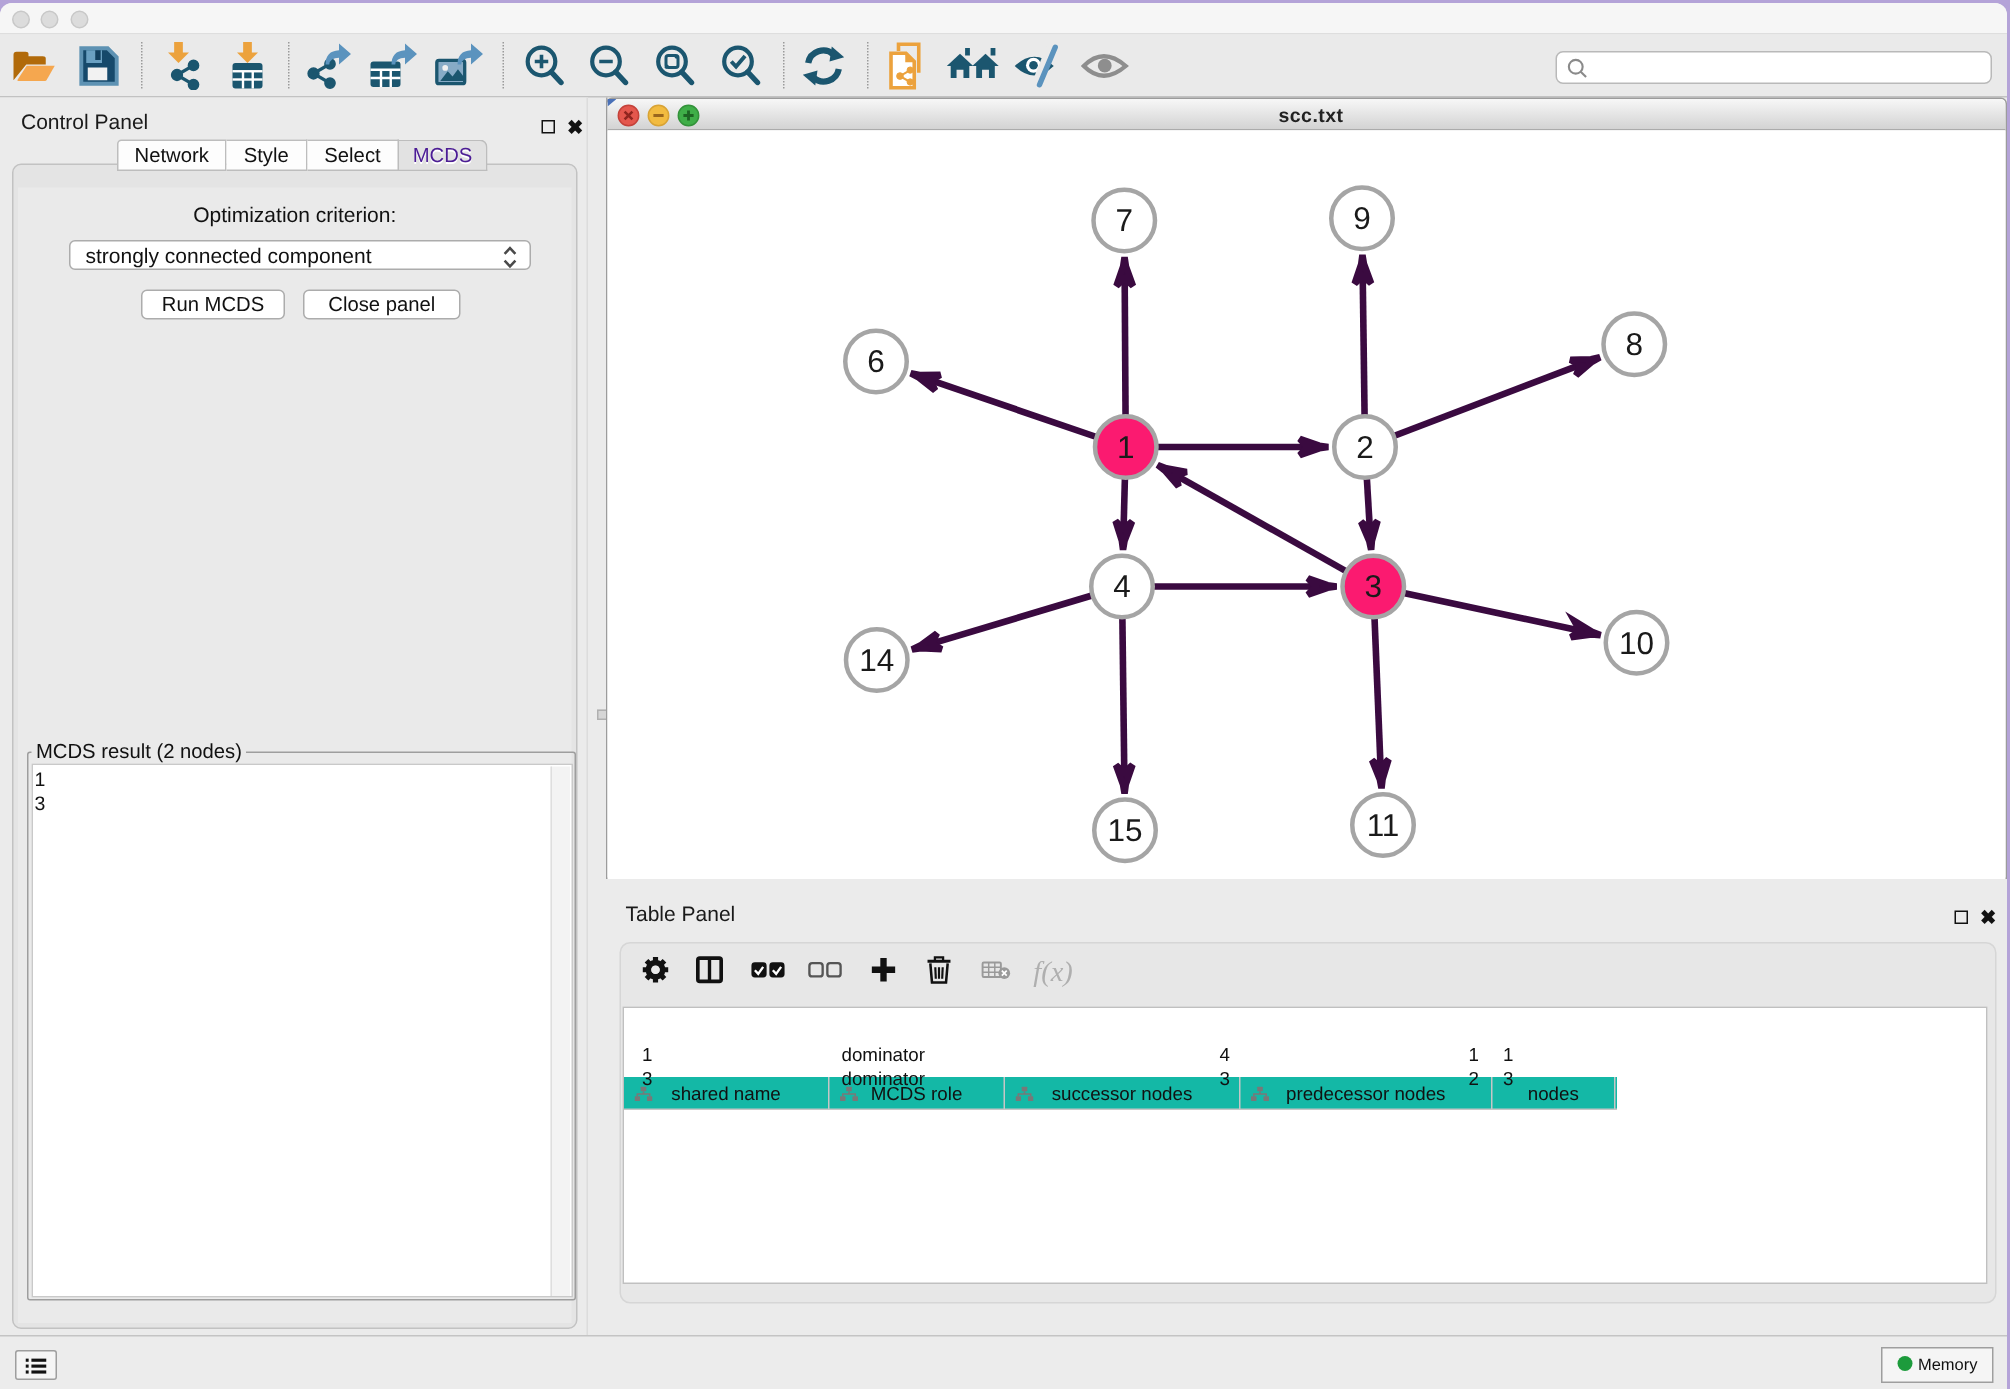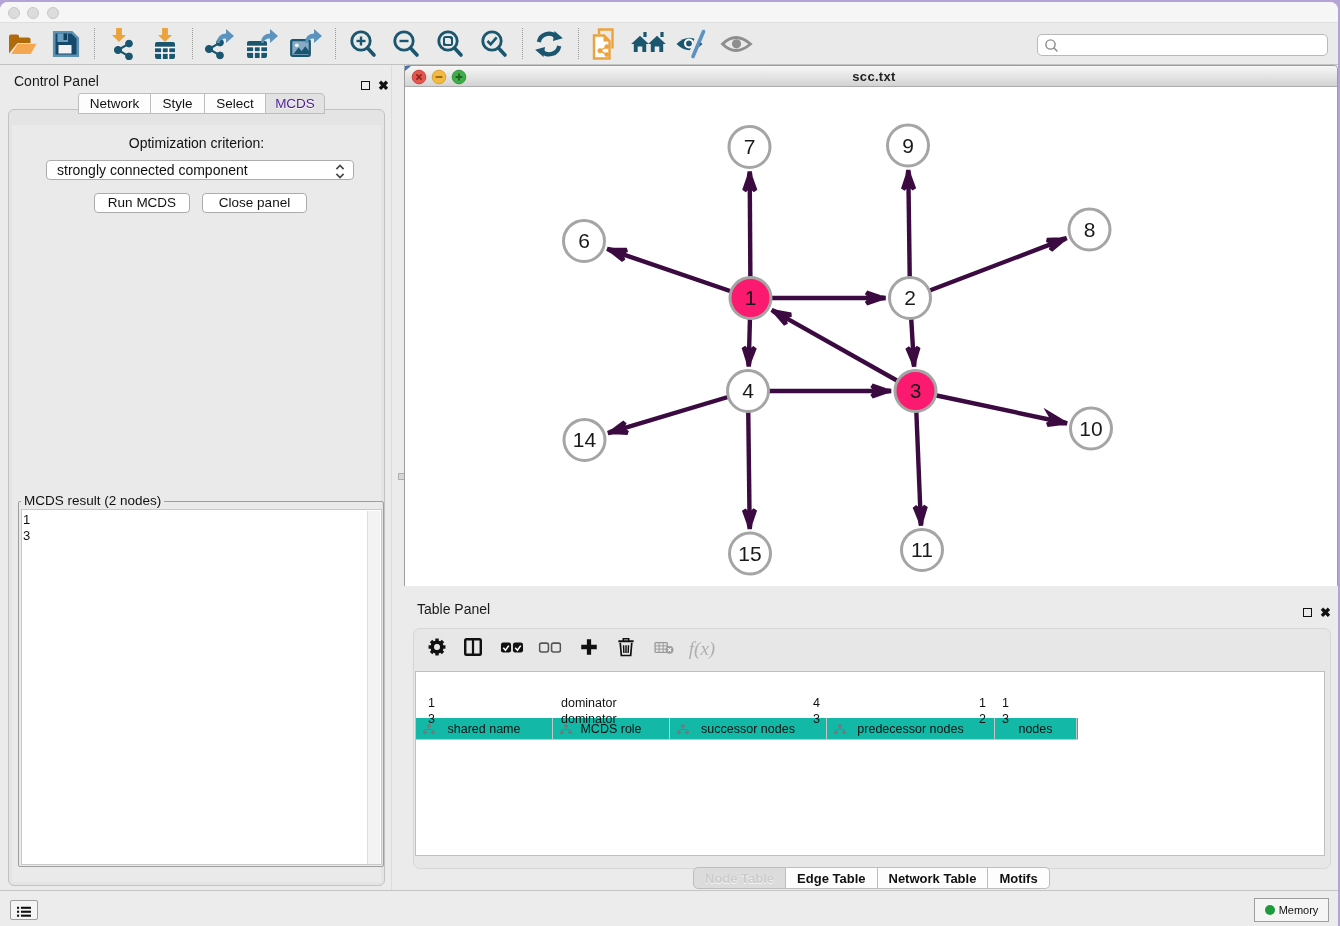--- a/index.html
+++ b/index.html
@@ -456,26 +456,20 @@
     <div class="trow" style="left:12px;top:40px">3</div>
     <div class="trow" style="left:145px;top:24px">dominator</div>
     <div class="trow" style="left:145px;top:40px">dominator</div>
     <div class="trow" style="left:384px;top:24px;width:20px;text-align:right">4</div>
     <div class="trow" style="left:384px;top:40px;width:20px;text-align:right">3</div>
     <div class="trow" style="left:550px;top:24px;width:20px;text-align:right">1</div>
     <div class="trow" style="left:550px;top:40px;width:20px;text-align:right">2</div>
     <div class="trow" style="left:586px;top:24px">1</div>
     <div class="trow" style="left:586px;top:40px">3</div>
   </div>
-  <div id="btabs">
-      <div class="sel">Node Table</div>
-      <div>Edge Table</div>
-      <div>Network Table</div>
-      <div>Motifs</div>
-    </div>
 </div>
 <div id="statusbar">
   <div id="listbtn"><svg width="14" height="12" viewBox="0 0 16 13">
         <g fill="#111">
           <rect x="0" y="0.5" width="2.4" height="2.4"></rect>
           <rect x="0" y="5" width="2.4" height="2.4"></rect>
           <rect x="0" y="9.5" width="2.4" height="2.4"></rect>
           <rect x="4.5" y="0.5" width="11.5" height="2.4"></rect>
           <rect x="4.5" y="5" width="11.5" height="2.4"></rect>
           <rect x="4.5" y="9.5" width="11.5" height="2.4"></rect>

